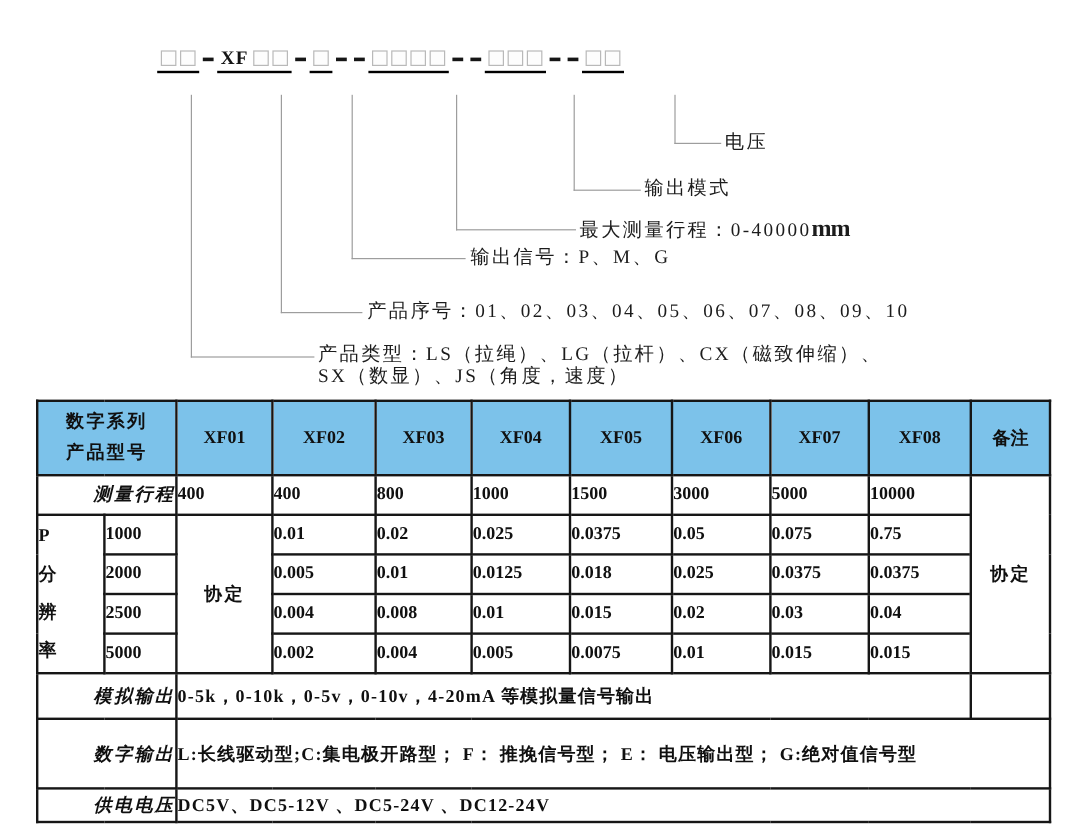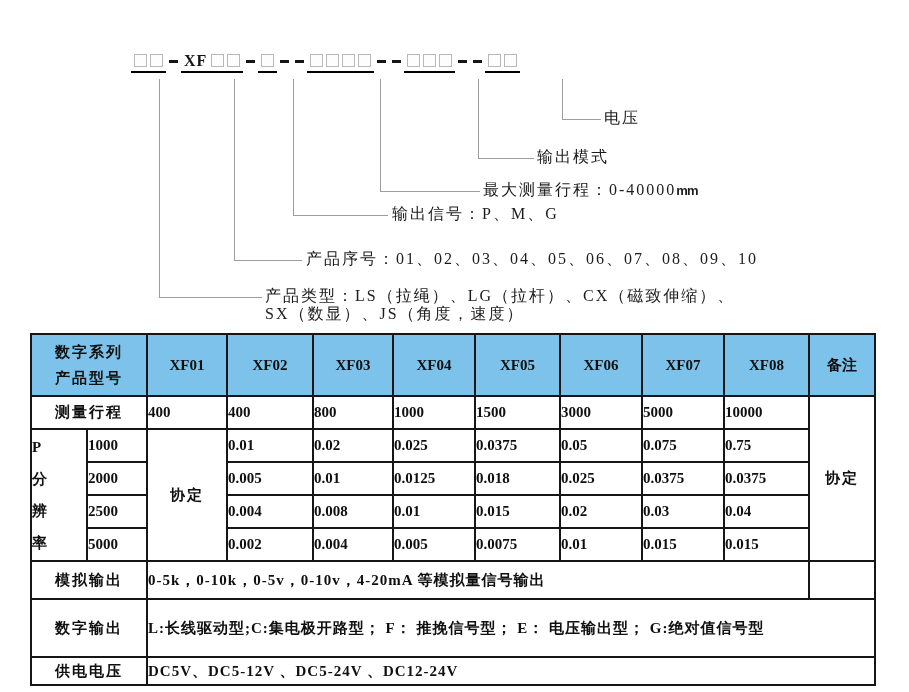--- a/index.html
+++ b/index.html
@@ -1,43 +1,43 @@
 <!DOCTYPE html>
 <html><head>
 <meta charset="utf-8">
 <style>
   html,body{margin:0;padding:0;background:#fff;}
   .page{position:relative;width:909px;height:692px;background:#ffffff;overflow:hidden;
         font-family:"Liberation Serif","DejaVu Serif",serif;color:#141414;}
   .title{position:absolute;left:47px;top:7px;font-family:"Liberation Sans","DejaVu Sans",sans-serif;
          font-weight:bold;font-size:23px;color:#c52525;letter-spacing:1px;}
   
-  .code-line{position:absolute;left:131px;top:52px;display:flex;align-items:flex-start;}
+  .code-line{position:absolute;left:131px;top:40px;display:flex;align-items:flex-start;}
   .grp{display:inline-flex;align-items:center;gap:3px;border-bottom:2px solid #000;
        padding:2px 3px 4px 3px;}
   .box{width:13px;height:13px;border:1px solid #b9b9b9;background:#fdfdfd;display:inline-block;box-sizing:border-box;}
   .xf{font-weight:bold;font-size:16px;letter-spacing:1px;line-height:13px;padding-right:1px;}
   .sep{display:inline-flex;align-items:center;gap:6px;height:19px;margin:0 3px;}
   .dash{width:9px;height:3px;background:#161616;display:inline-block;}
   
   .conn{position:absolute;border-left:1px solid #9d9d9d;border-bottom:1px solid #9d9d9d;}
   
   .callout{position:absolute;font-size:16px;letter-spacing:2px;white-space:nowrap;color:#1c1c1c;}
-  .callout .unit{font-family:Liberation Sans, sans-serif;font-weight:bold;letter-spacing:-1px;font-size:13px;}
+  .callout .unit{font-family:Liberation Serif, serif;font-weight:bold;letter-spacing:-1px;font-size:20px;}
   .type-line2{}
   .callout.two-line{line-height:18px;}
   
   table.spec{position:absolute;left:30px;top:333px;border-collapse:collapse;table-layout:fixed;
              font-family:"Liberation Serif","DejaVu Serif",serif;}
   table.spec td{border:2px solid #161616;font-weight:bold;font-size:15px;color:#101010;
                 padding:0;vertical-align:middle;overflow:hidden;}
   td.hdr{background:#7cc2ea;vertical-align:top;text-align:center;padding-top:6px;}
   td.hdr-first{background:#7cc2ea;vertical-align:top;text-align:center;padding:4px 0 0 8px;
                line-height:26px;letter-spacing:2px;}
-  td.lbl{text-align:center;padding-left:8px;letter-spacing:2px;}
+  td.lbl{text-align:right;padding-left:8px;letter-spacing:2px;font-style:italic;}
   td.num{text-align:left;padding-left:10px;}
   td.sub{text-align:left;padding-left:9px;}
   td.ctr{text-align:center;letter-spacing:2px;}
   td.vlab{vertical-align:top;padding:5px 0 0 13px;line-height:32px;font-size:15px;letter-spacing:0;}
   td.content{text-align:left;padding-left:12px;letter-spacing:1px;}
 </style>
 </head>
 <body>
 
 <div class="page">

